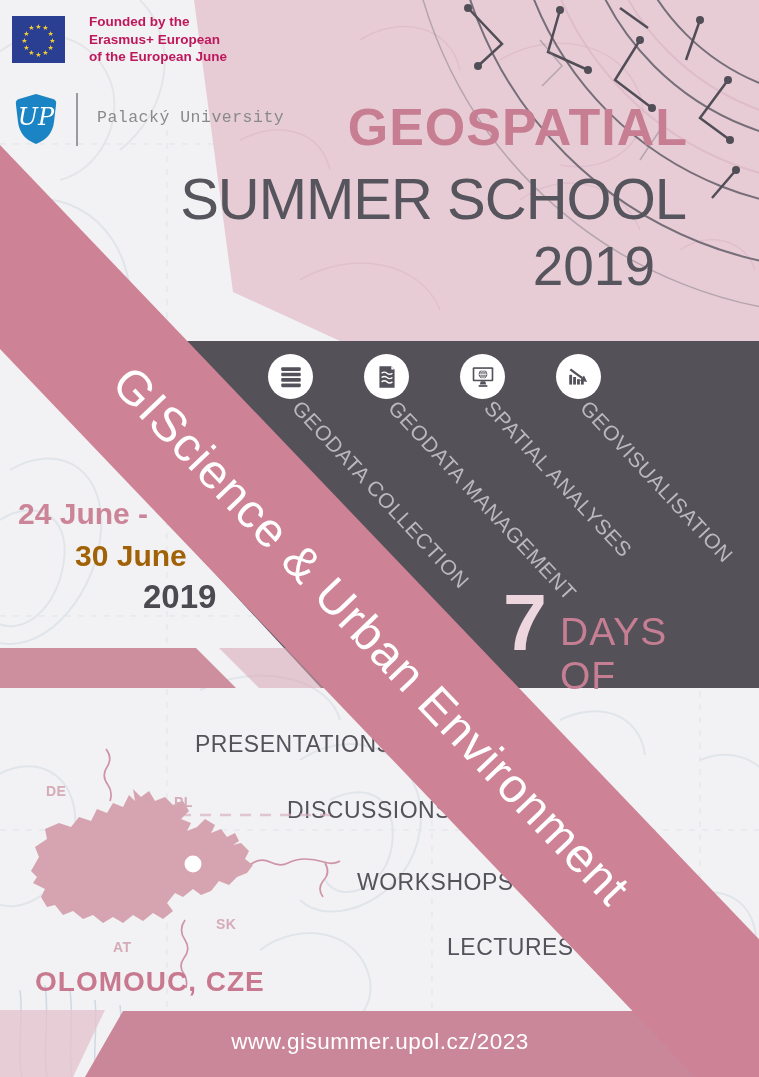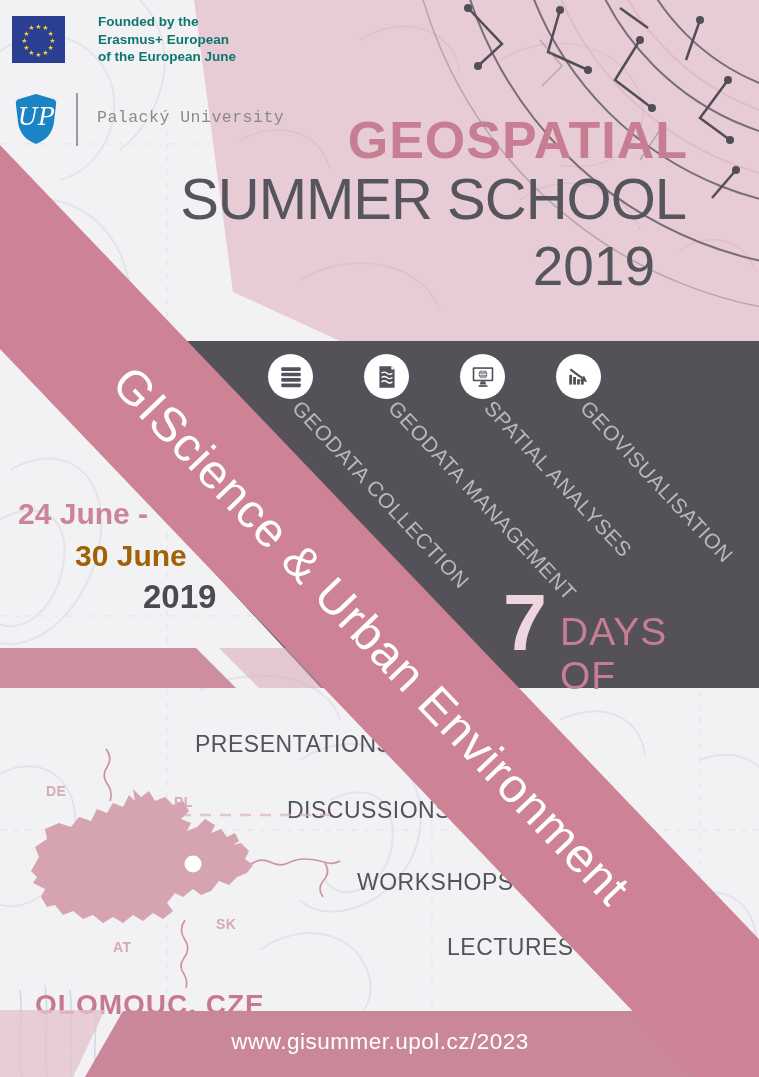--- a/index.html
+++ b/index.html
@@ -6,25 +6,25 @@
   .poster{
     position:relative;width:759px;height:1077px;margin:0 auto;
     background:#f2f1f3;overflow:hidden;
     font-family:"Liberation Sans",sans-serif;
   }
   .abs{position:absolute;}
   .shape{position:absolute;inset:0;}
   
   .eu-flag{left:12px;top:16px;width:53px;height:47px;background:#2a3f92;}
   .eu-flag .star{position:absolute;color:#f8d030;font-size:7px;line-height:7px;transform:translate(-50%,-50%);}
-  .eu-text{left:98px;top:13px;font-size:13.5px;font-weight:700;color:#0f766e;line-height:17.5px;}
+  .eu-text{left:89px;top:13px;font-size:13.5px;font-weight:700;color:#be185d;line-height:17.5px;}
   .uni-text{left:97px;top:106px;font-size:16.5px;color:#8a8a8a;line-height:23px;letter-spacing:.5px;font-family:Liberation Mono, monospace;}
   .divider{left:76px;top:93px;width:1.5px;height:53px;background:#9a9aa0;}
   
-  .t-geo{top:110px;right:71px;font-size:52px;font-weight:700;color:#c77e92;letter-spacing:1px;}
+  .t-geo{top:97px;right:71px;font-size:52px;font-weight:700;color:#c77e92;letter-spacing:1px;}
   .t-sum{top:165px;right:73px;font-size:58px;font-weight:400;color:#56545c;letter-spacing:-1px;}
   .t-year{top:234px;right:104px;font-size:55px;font-weight:400;color:#56545c;}
   
   .dark-band{background:#545159;clip-path:polygon(0 341px,759px 341px,759px 688px,321px 688px);}
   .topic-circle{position:absolute;width:45px;height:45px;border-radius:50%;background:#ffffff;top:354px;display:flex;align-items:center;justify-content:center;}
   .topic-label{position:absolute;top:396px;color:#b9b8bd;font-size:21px;letter-spacing:.5px;white-space:nowrap;transform:rotate(47deg);transform-origin:0 0;}
   .seven{left:503px;top:577px;font-size:79px;font-weight:700;color:#eed6de;}
   .daysof{left:560px;top:610px;font-size:39px;font-weight:400;color:#c67e93;letter-spacing:1px;}
   
   .stripe-solid{background:#cd8f9e;clip-path:polygon(0 648px,196px 648px,236px 688px,0 688px);}
@@ -32,21 +32,21 @@
   .banner{left:0;top:145px;width:1700px;height:141px;background:#ce8296;transform:rotate(46.3deg);transform-origin:0 0;display:flex;align-items:center;padding-left:250px;box-sizing:border-box;}
   .banner-text{color:#ffffff;font-size:48px;letter-spacing:1px;white-space:nowrap;}
   
   .d1{left:18px;top:497px;font-size:30px;font-weight:700;color:#cc8598;}
   .d2{left:75px;top:539px;font-size:30px;font-weight:700;color:#a16207;}
   .d3{left:143px;top:578px;font-size:33px;font-weight:700;color:#4c4a51;}
   
   .activity{position:absolute;font-size:23px;color:#55535a;letter-spacing:.5px;}
   
   .country{position:absolute;font-size:14px;font-weight:700;color:#d6abb8;letter-spacing:.5px;}
-  .olomouc{left:35px;top:966px;font-size:28px;font-weight:700;color:#c8798f;letter-spacing:1px;margin-top:23px;}
+  .olomouc{left:35px;top:966px;font-size:28px;font-weight:700;color:#c8798f;letter-spacing:1px;}
   
   .footer-light{background:rgba(228,195,205,.78);clip-path:polygon(0 1010px,105px 1010px,73px 1077px,0 1077px);}
   .footer-band{background:#ca8799;clip-path:polygon(123px 1011px,759px 1011px,759px 1077px,85px 1077px);}
   .footer-url{left:200px;top:1029px;width:360px;text-align:center;font-size:22.5px;color:#ffffff;letter-spacing:.5px;}
   
   .pink-poly{background:#e7ccd5;clip-path:polygon(194px 0,759px 0,759px 341px,340px 341px,233px 292px);}
   
   .z0{z-index:0}.z2{z-index:2}.z3{z-index:3}.z4{z-index:4}.z10{z-index:10}
   .z11{z-index:11}.z12{z-index:12}.z20{z-index:20}.z21{z-index:21}.z30{z-index:30}.z35{z-index:35}
 </style>

